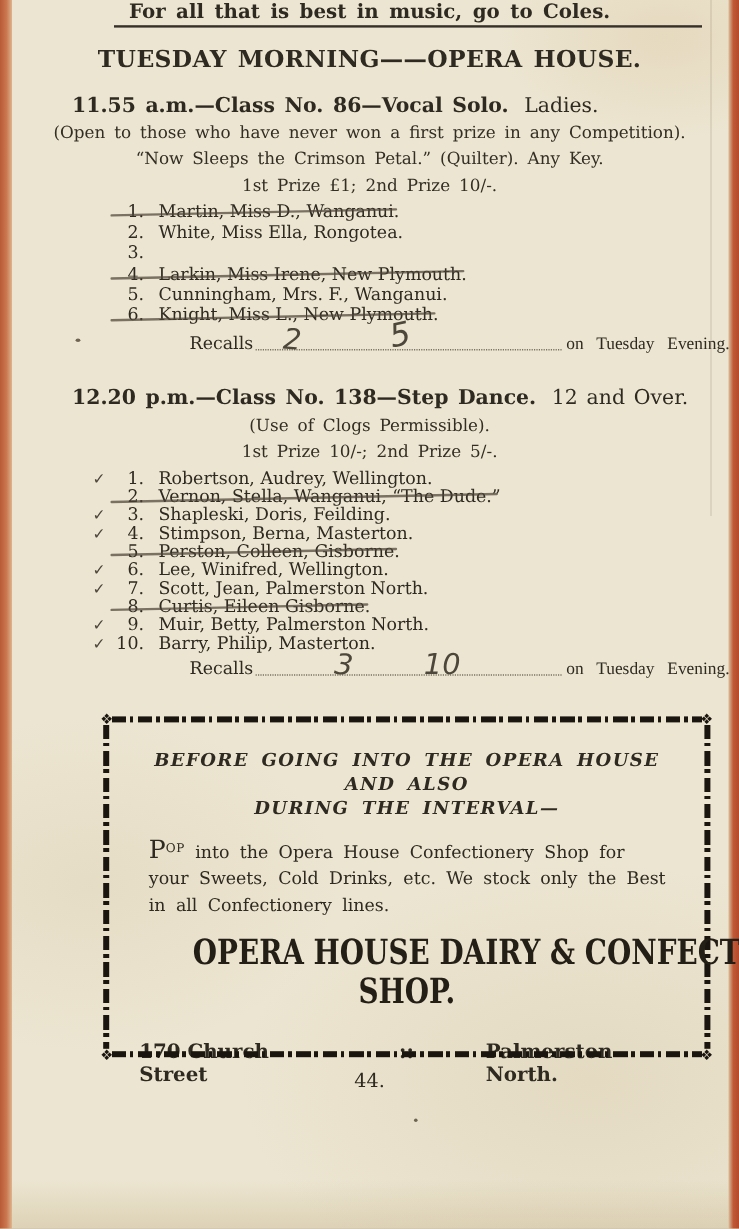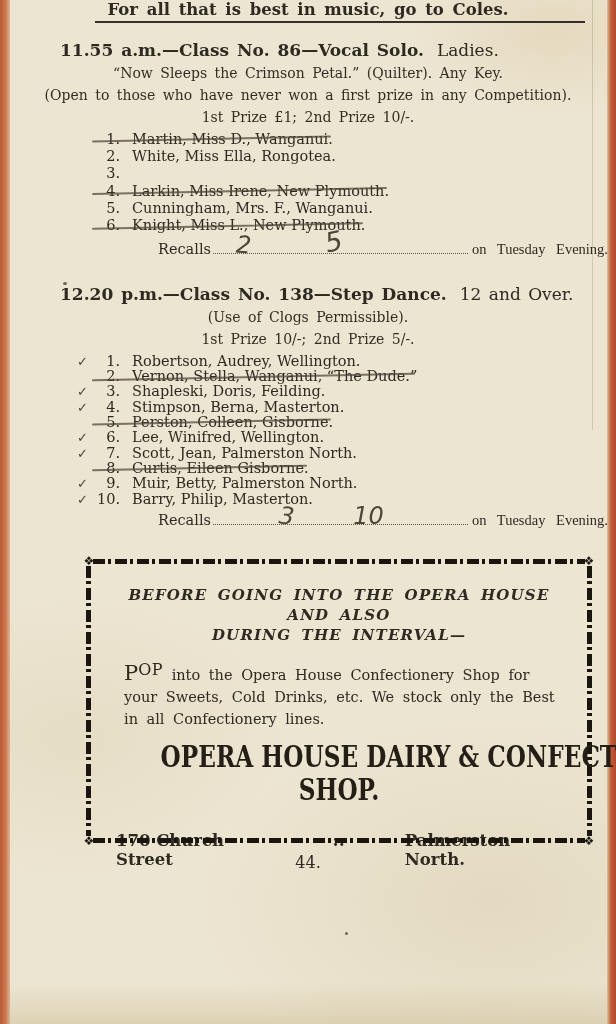--- a/index.html
+++ b/index.html
@@ -74,21 +74,21 @@
   .bcorner{position:absolute;font-family:"DejaVu Sans",sans-serif;font-size:12px;color:#1a150e;
     line-height:1;width:12px;text-align:center;}
   .bcorner.tl{left:-3px;top:-4px;} .bcorner.tr{right:-3px;top:-4px;}
   .bcorner.bl{left:-3px;bottom:-4px;} .bcorner.br{right:-3px;bottom:-4px;}
 
   .ad-heading{text-align:center;font-weight:bold;font-size:15px;letter-spacing:1.2px;
     word-spacing:4px;line-height:20px;font-style:italic;}
   .ad-heading span{display:block;}
   .ad-body{margin:14px 4px 0 8px;font-size:14.5px;line-height:22px;word-spacing:4px;}
   .lead-p{font-size:21px;line-height:1;}
-  .lead-caps{font-size:16px;vertical-align:5px;letter-spacing:.5px;}
+  .lead-caps{font-size:10px;vertical-align:5px;letter-spacing:.5px;}
   .shop-name{margin-top:11px;text-align:center;font-weight:bold;font-size:29px;line-height:33px;
     color:#231e16;}
   .shop-name span{display:block;white-space:nowrap;transform:scaleX(.8);transform-origin:50% 50%;}
   .ad-address{margin-top:24px;display:flex;justify-content:center;gap:60px;font-weight:bold;
     font-size:16.5px;}
 
   .page-number{text-align:center;font-size:16px;margin-top:10px;}
 </style>
 </head>
 <body>
@@ -98,27 +98,28 @@
   <div class="edge-right"></div>
   <div class="crease"></div>
   <div class="speck s1"></div>
   <div class="speck s2"></div>
 
   <div class="content">
 
     <div class="tagline">For all that is best in music, go to Coles.</div>
     <div class="tagline-rule"></div>
 
+    <div class="session-title">TUESDAY MORNING——OPERA HOUSE.</div>
 
     <div class="class-block">
       <div class="class-heading">
         <span>11.55 a.m.—Class No. 86—Vocal Solo.</span><span class="category">Ladies.</span>
       </div>
+      <div class="cnote">(Open to those who have never won a first prize in any Competition).</div>
       <div class="cnote">“Now Sleeps the Crimson Petal.” (Quilter).  Any Key.</div>
-      <div class="cnote">(Open to those who have never won a first prize in any Competition).</div>
       <div class="cnote">1st Prize £1; 2nd Prize 10/-.</div>
 
       <div class="comp-list c1">
           <div class="comp-row">
           <span class="mark"></span>
           <span class="comp-inner struck">
             <span class="num">1.</span>
             <span class="cname">Martin, Miss D., Wanganui.</span>
           </span>
         </div>

